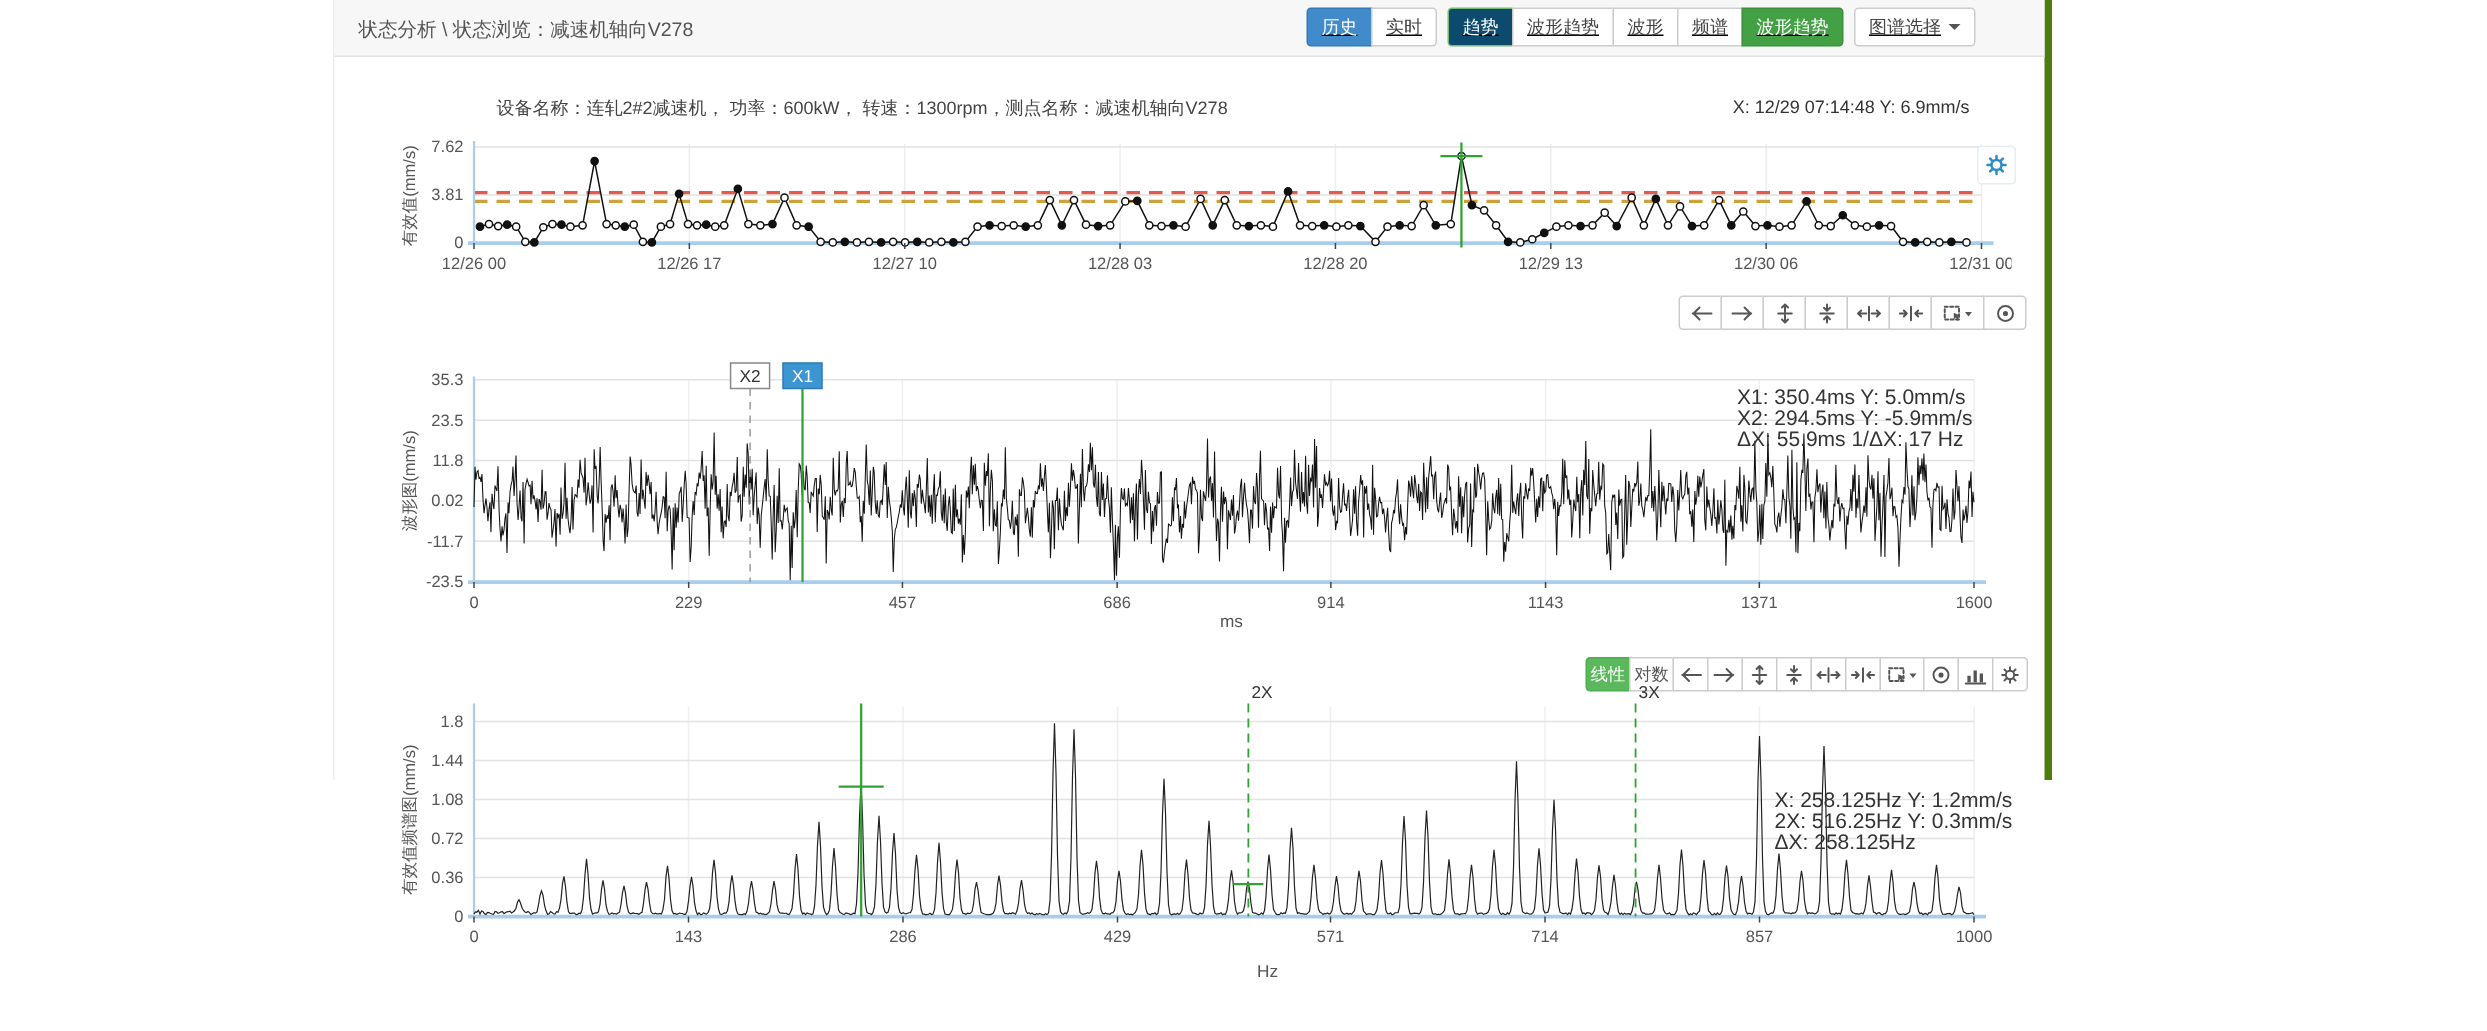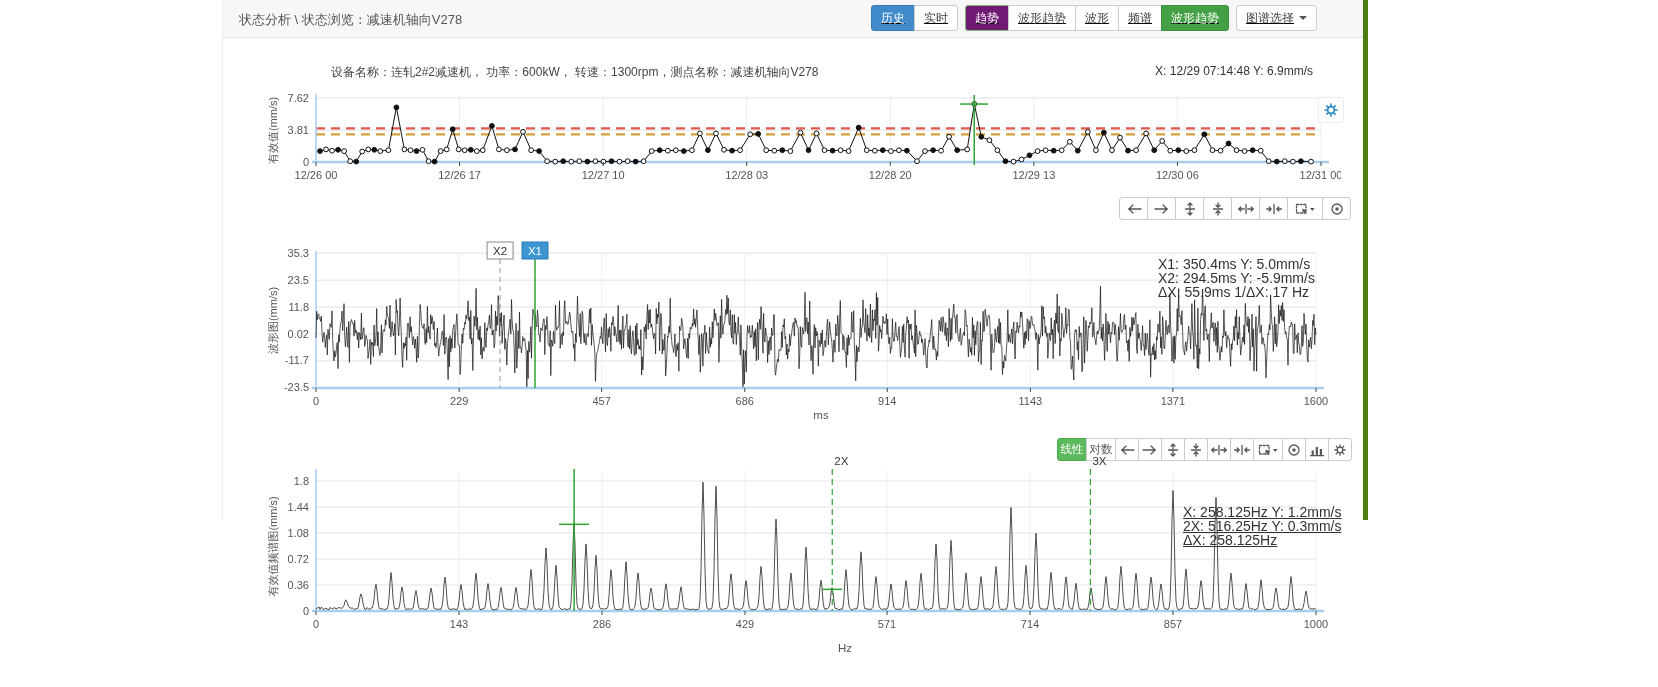--- a/index.html
+++ b/index.html
@@ -10,21 +10,21 @@
   .breadcrumb{position:absolute;left:16px;top:11px;font-size:13px;color:#555;white-space:nowrap;}
   .btngroups{position:absolute;right:46px;top:5px;display:flex;gap:7px;text-decoration:underline;}
   .group{display:flex;}
   .btn{height:26px;line-height:24px;padding:0 9px;font-size:12px;color:#444;background:#fff;
     border:1px solid #ccc;cursor:pointer;margin-left:-1px;white-space:nowrap;font-family:inherit;}
   .group .btn:first-child{margin-left:0;border-radius:3px 0 0 3px;}
   .group .btn:last-child{border-radius:0 3px 3px 0;}
   .group .btn:only-child{border-radius:3px;}
   .btn.primary{background:#428bca;border-color:#3579b5;color:#fff;}
   .btn.success{background:#44a044;border-color:#3c8f3c;color:#fff;}
-  .btn.success-light{background:#701a75;border-color:#76ba76;color:#fff;}
+  .btn.success-light{background:#0c4a6e;border-color:#76ba76;color:#fff;}
   .btn.muted{color:#b8b8b8;}
   .caret{display:inline-block;margin-left:5px;margin-bottom:2px;border-left:4px solid transparent;
     border-right:4px solid transparent;border-top:4px solid #555;vertical-align:middle;}
   .main{position:relative;width:100%;height:650px;}
   .chart-title{position:absolute;left:108px;top:26px;font-size:12px;color:#444;white-space:nowrap;}
   .trend-readout{position:absolute;left:818px;top:26px;width:272px;text-align:right;font-size:12px;color:#333;}
   svg.chart{position:absolute;}
   #trend-svg{left:8px;top:45px;}
   #wave-svg{left:8px;top:201px;}
   #spec-svg{left:8px;top:415px;}
@@ -41,21 +41,21 @@
     align-items:center;justify-content:center;cursor:pointer;padding:0;font-family:inherit;}
   #spec-nav .navbtn{width:24px;}
   #spec-nav .navbtn.wide{width:30px;}
   #trend-nav .navbtn.wide{width:36px;}
   .navbtn.textbtn{width:30px !important;font-size:11.5px;color:#555;}
   .navbtn.textbtn.active{background:#5cb85c;border-color:#4cae4c;color:#fff;}
   .navbtn:first-child{border-radius:3px 0 0 3px;margin-left:12px;}
   .navbtn:last-child{border-radius:0 3px 3px 0;}
   .readout{position:absolute;font-size:14px;color:#333;line-height:14px;white-space:nowrap;}
   .readout.wave{left:935px;top:219px;}
-  .readout.spec{left:960px;top:467px;text-decoration:underline;}
+  .readout.spec{left:960px;top:488px;}
   .unit{position:absolute;font-size:11.5px;color:#555;width:30px;text-align:center;}
   .unit.ms{left:583px;top:371px;}
   .unit.hz{left:607px;top:604px;}
 </style>
 </head>
 <body>
 
 <div class="app">
   <div class="topbar">
     <div class="breadcrumb">状态分析 \ 状态浏览：减速机轴向V278</div>

